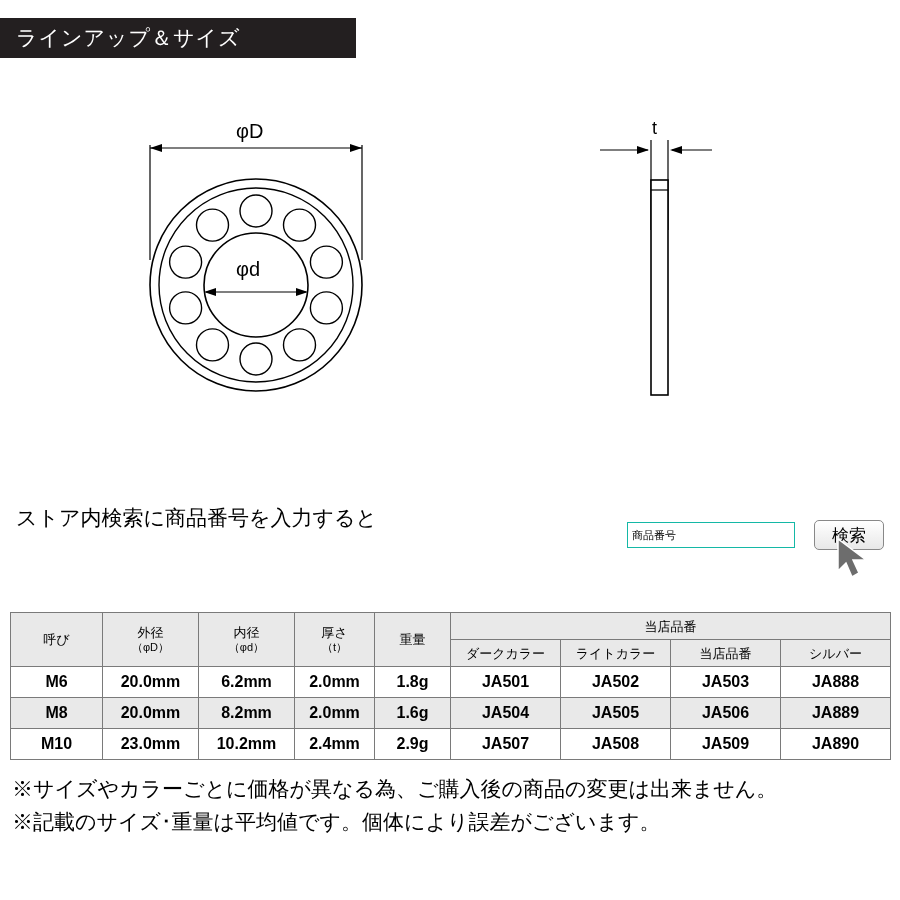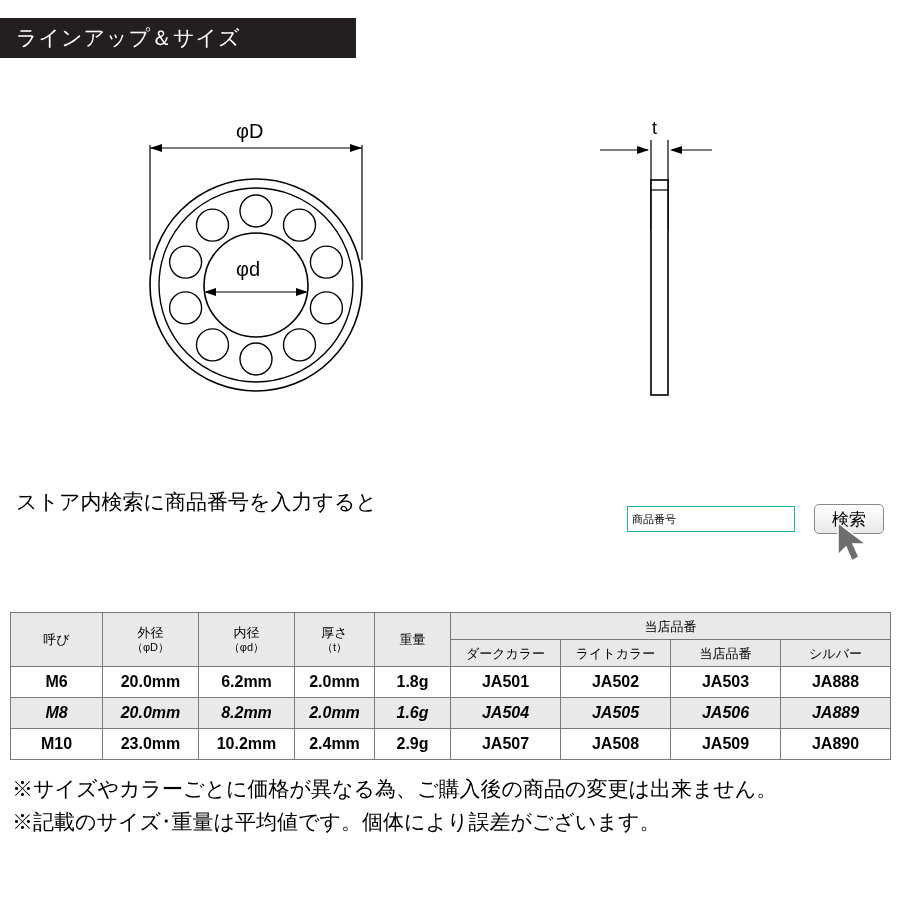--- a/index.html
+++ b/index.html
@@ -43,21 +43,21 @@
     top: 70px;
     width: 900px;
     height: 390px;
   }
   .diagram-svg { display: block; }
 
   
   .search-block {
     position: absolute;
     left: 0;
-    top: 487px;
+    top: 503px;
     width: 900px;
     height: 70px;
   }
   .search-text {
     position: absolute;
     left: 16px;
     top: 0;
     width: 600px;
     font-size: 21px;
     line-height: 30px;
@@ -132,21 +132,20 @@
     display: block;
     font-size: 11px;
   }
   .spec-table tbody td {
     font-size: 16px;
     height: 30px;
     font-weight: bold;
   }
   .spec-table tbody tr.alt td {
     background: #e9e9e9;
-    font-style: italic;
   }
 
   
   .notes {
     position: absolute;
     left: 12px;
     top: 772px;
     width: 880px;
     font-size: 21px;
     line-height: 33px;

